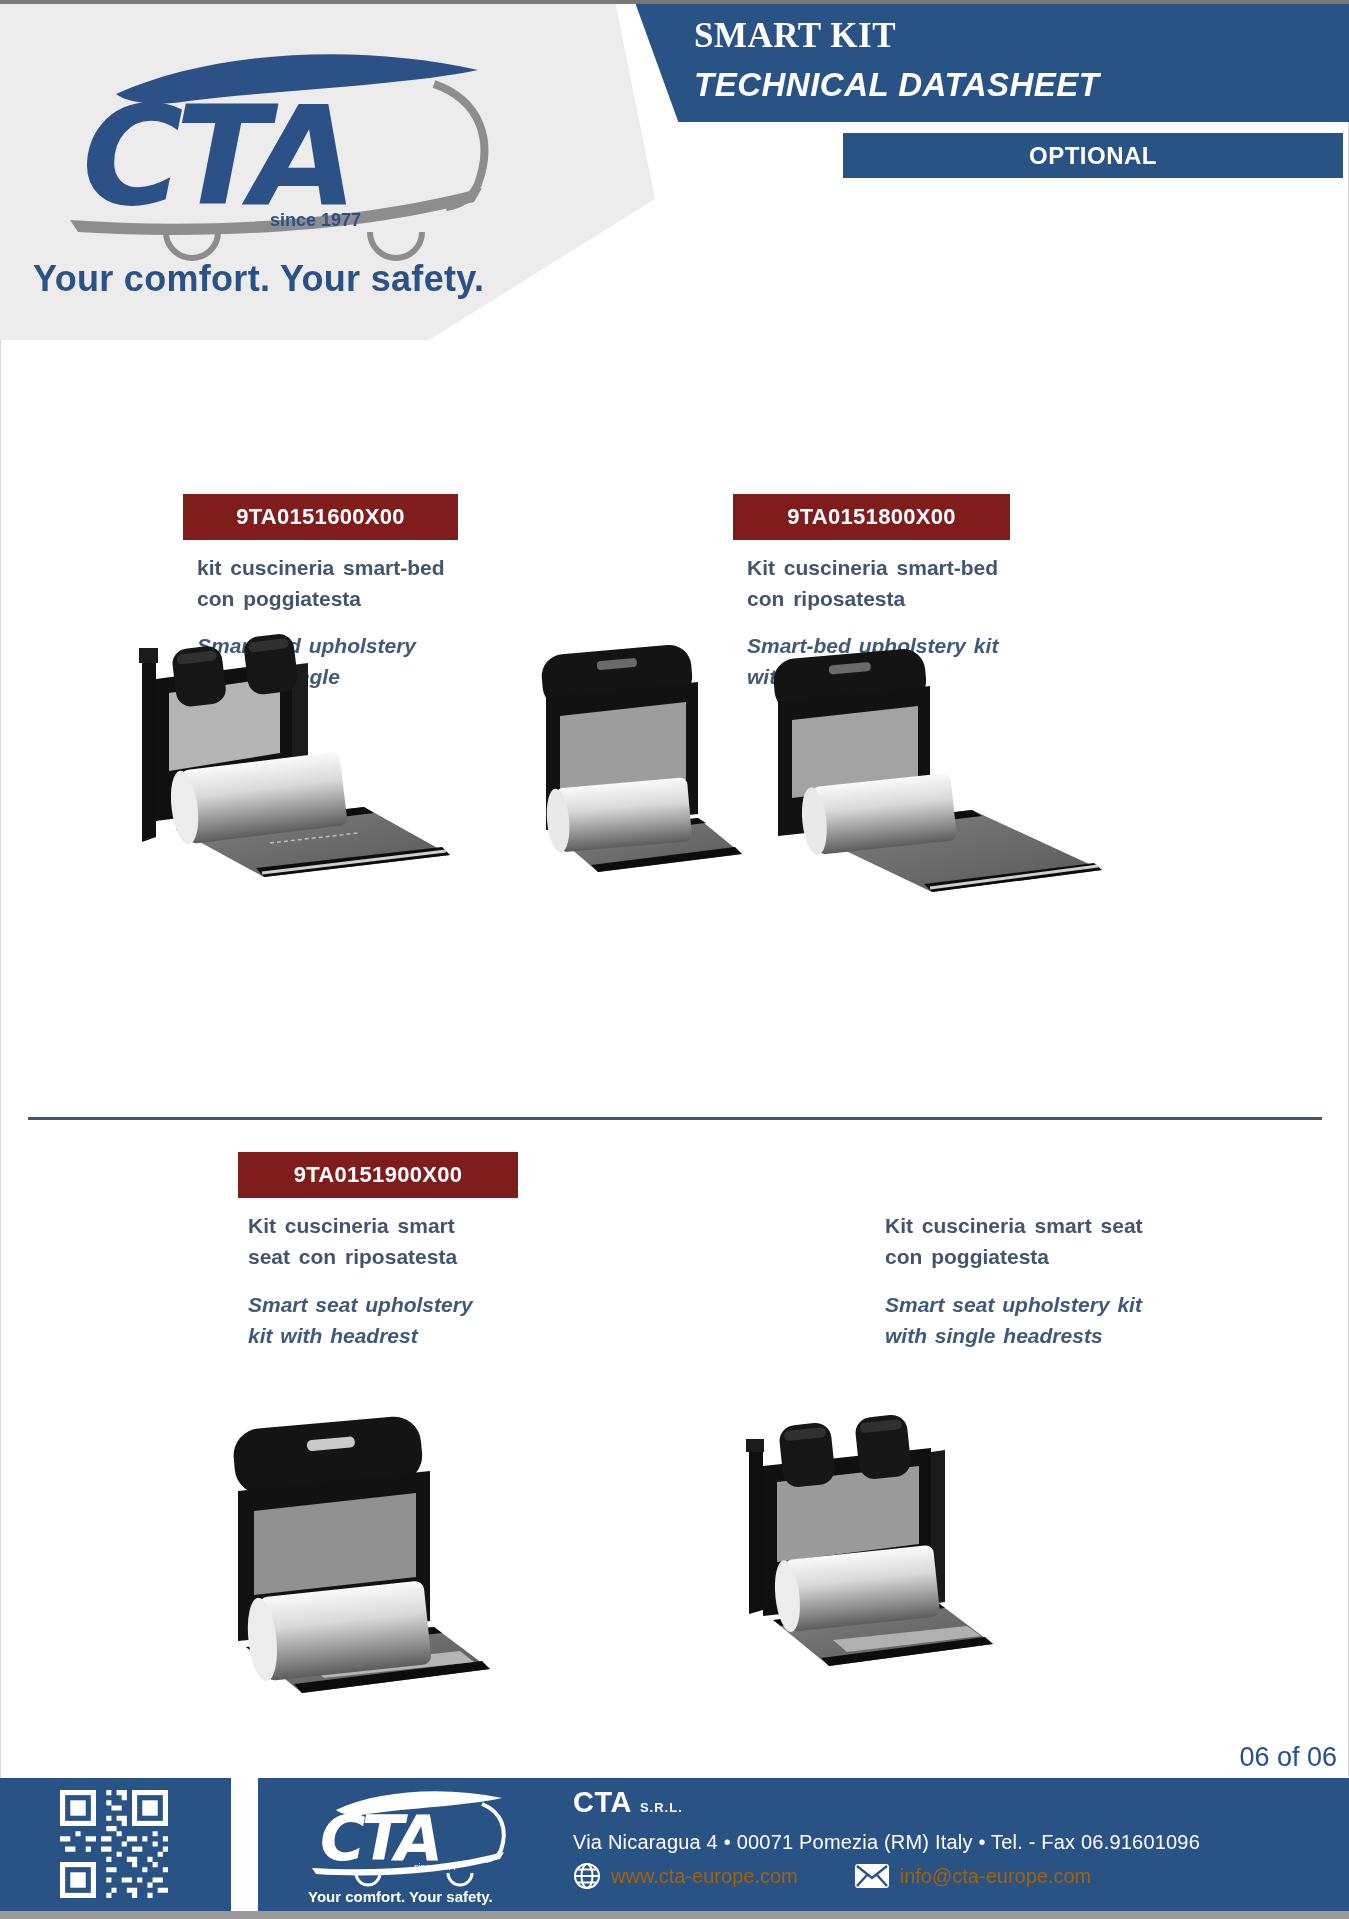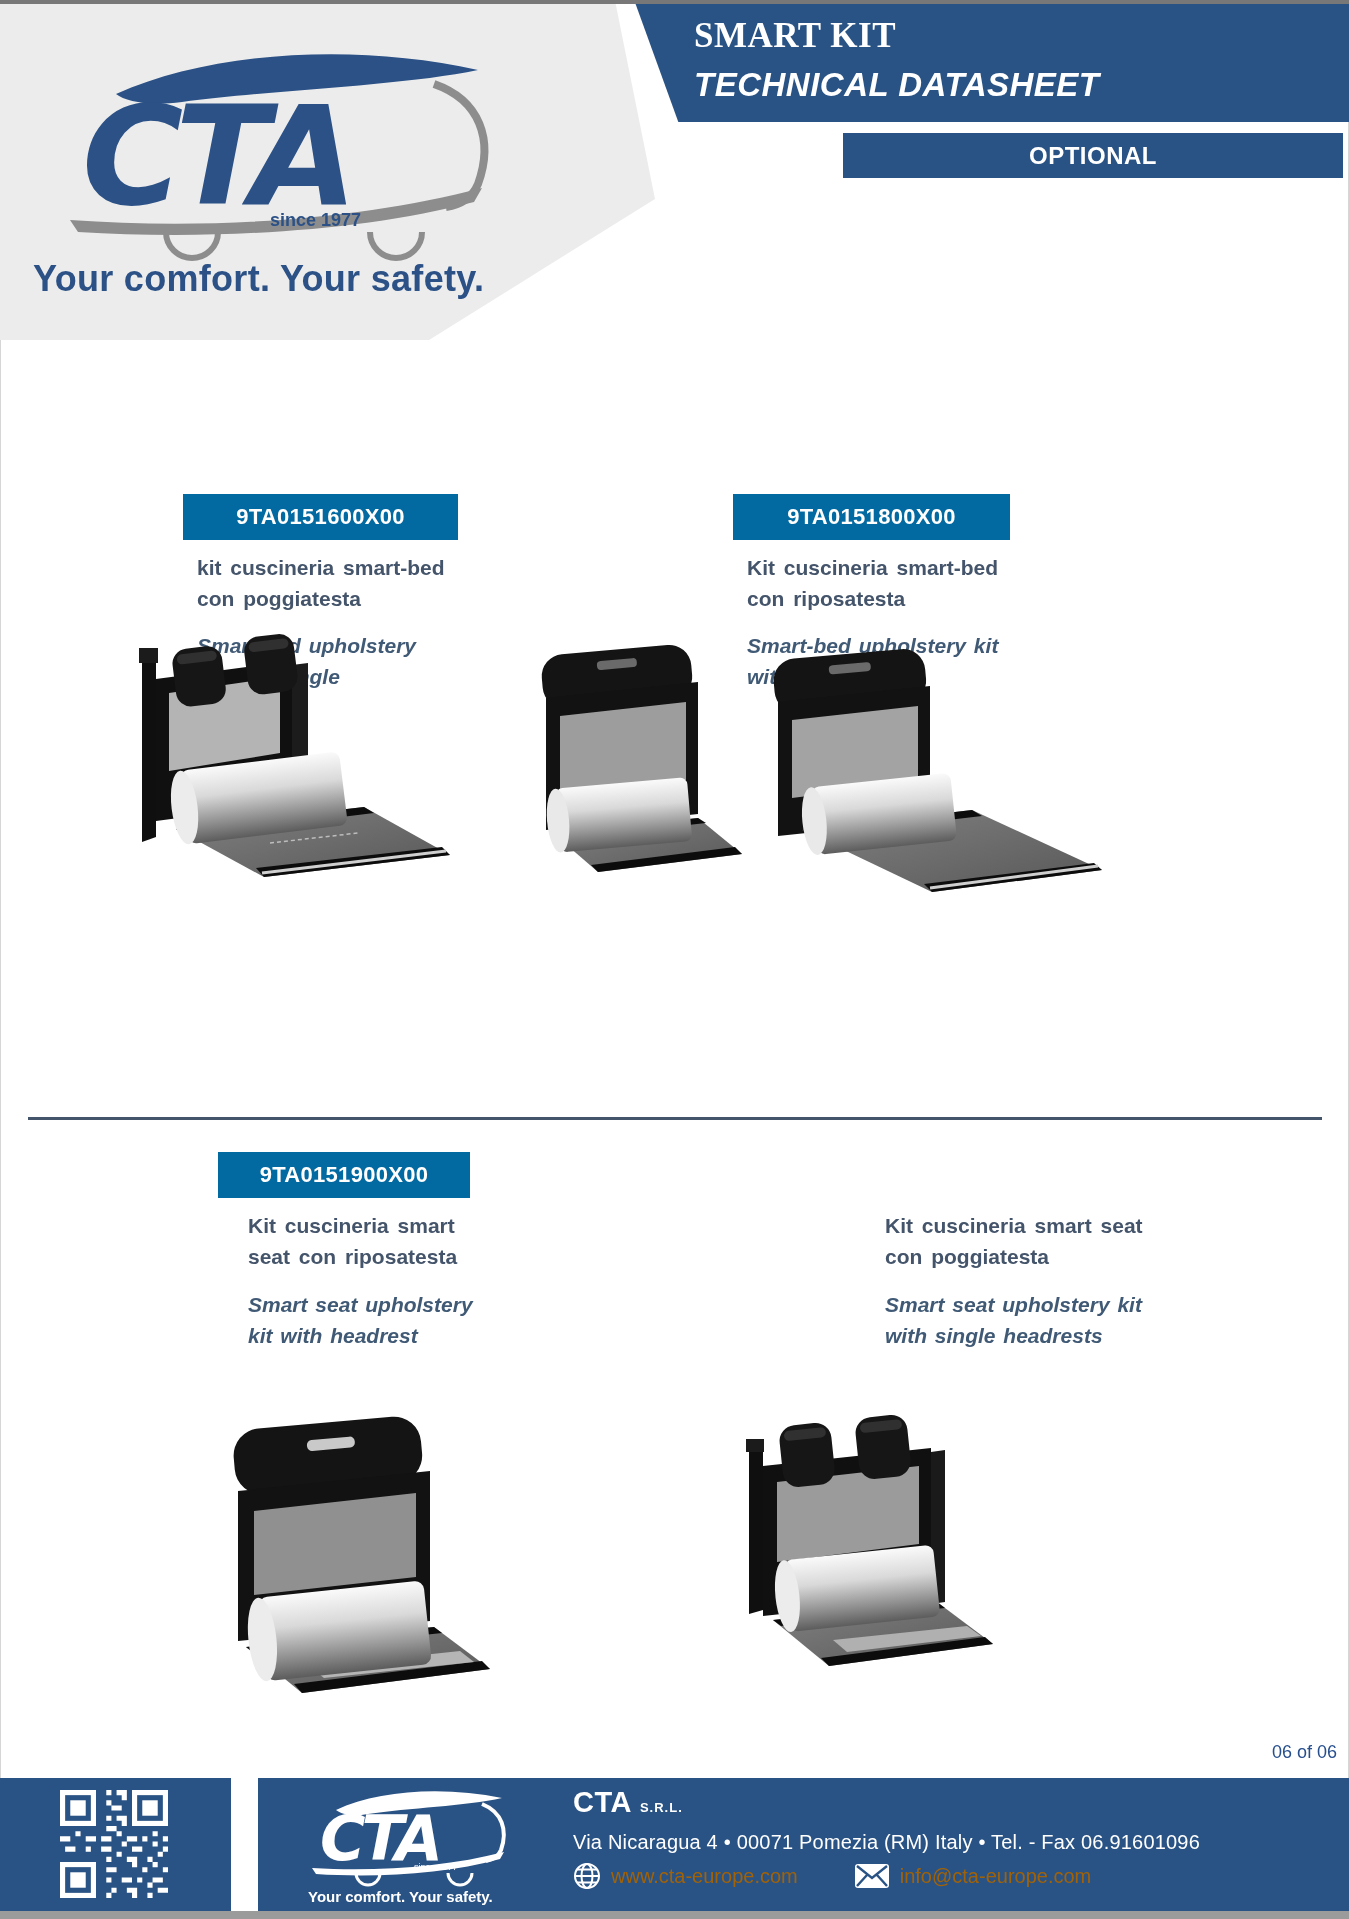--- a/index.html
+++ b/index.html
@@ -24,27 +24,27 @@
   .header-title{left:82px;top:12px;color:#fff;font-size:35px;font-weight:bold;letter-spacing:.5px;font-family:Liberation Serif, serif;}
   .header-subtitle{left:82px;top:62px;color:#fff;font-size:33px;font-weight:bold;font-style:italic;letter-spacing:.5px;}
   .optional-badge{
     left:843px;top:133px;width:500px;height:45px;background:#2a5385;
     color:#fff;font-size:24px;font-weight:bold;display:flex;align-items:center;justify-content:center;
     letter-spacing:.5px;
   }
   .tagline{left:33px;top:258px;color:#2b5186;font-size:36px;font-weight:600;letter-spacing:.3px;}
   
   .code-badge{
-    background:#0369a1;color:#fff;font-size:22px;font-weight:bold;
+    background:#7f1d1d;color:#fff;font-size:22px;font-weight:bold;
     display:flex;align-items:center;justify-content:center;height:46px;letter-spacing:.3px;
   }
   .desc-it{color:#44546a;font-size:21px;font-weight:bold;line-height:31px;word-spacing:3px;}
   .desc-en{color:#405a76;font-size:21px;font-weight:bold;font-style:italic;line-height:31px;word-spacing:2px;}
   .divider{left:28px;top:1117px;width:1294px;height:3px;background:#44546a;}
-  .page-number{left:1020px;top:1742px;width:317px;text-align:right;color:#274f8e;font-size:18px;}
+  .page-number{left:1020px;top:1742px;width:317px;text-align:right;color:#274f8e;font-size:27px;}
   
   .footer-qr{left:0;top:1778px;width:231px;height:133px;background:#2a5385;}
   .footer-main{left:258px;top:1778px;width:1091px;height:133px;background:#2a5385;}
   .footer-company{left:573px;top:1786px;color:#fff;}
   .footer-company .big{font-size:29px;font-weight:bold;letter-spacing:.5px;}
   .footer-company .small{font-size:13px;font-weight:bold;margin-left:8px;letter-spacing:1px;text-align:right;}
   .footer-address{left:573px;top:1831px;color:#fff;font-size:20px;font-weight:500;letter-spacing:.2px;}
   .footer-contacts{left:573px;top:1862px;color:#a16207;font-size:20px;font-weight:500;display:flex;align-items:center;gap:10px;}
   .footer-contacts .gap{display:inline-block;width:36px;}
 </style>
@@ -159,21 +159,21 @@
     <polygon points="430,260 600,238 592,231 422,252" fill="#0c0c0c"></polygon>
     <path d="M428,256 L596,234" stroke="#cfcfcf" stroke-width="3" fill="none"></path>
     <g transform="rotate(-6 380 182)">
       <rect x="312" y="148" width="140" height="68" rx="8" fill="url(#g-roll)"></rect>
       <ellipse cx="312" cy="182" rx="12" ry="34" fill="#e9e9e9"></ellipse>
     </g>
   </svg>
 
   <div class="abs divider"></div>
 
-  <div class="abs code-badge" style="left:218px;top:1152px;width:252px">9TA0151900X00</div>
+  <div class="abs code-badge" style="left:238px;top:1152px;width:280px">9TA0151900X00</div>
   <div class="abs desc-it" style="left:248px;top:1210px">
     <div>Kit cuscineria smart</div>
     <div>seat con riposatesta</div>
   </div>
   <div class="abs desc-en" style="left:248px;top:1289px">
     <div>Smart seat upholstery</div>
     <div>kit with headrest</div>
   </div>
 
   <div class="abs desc-it" style="left:885px;top:1210px">

